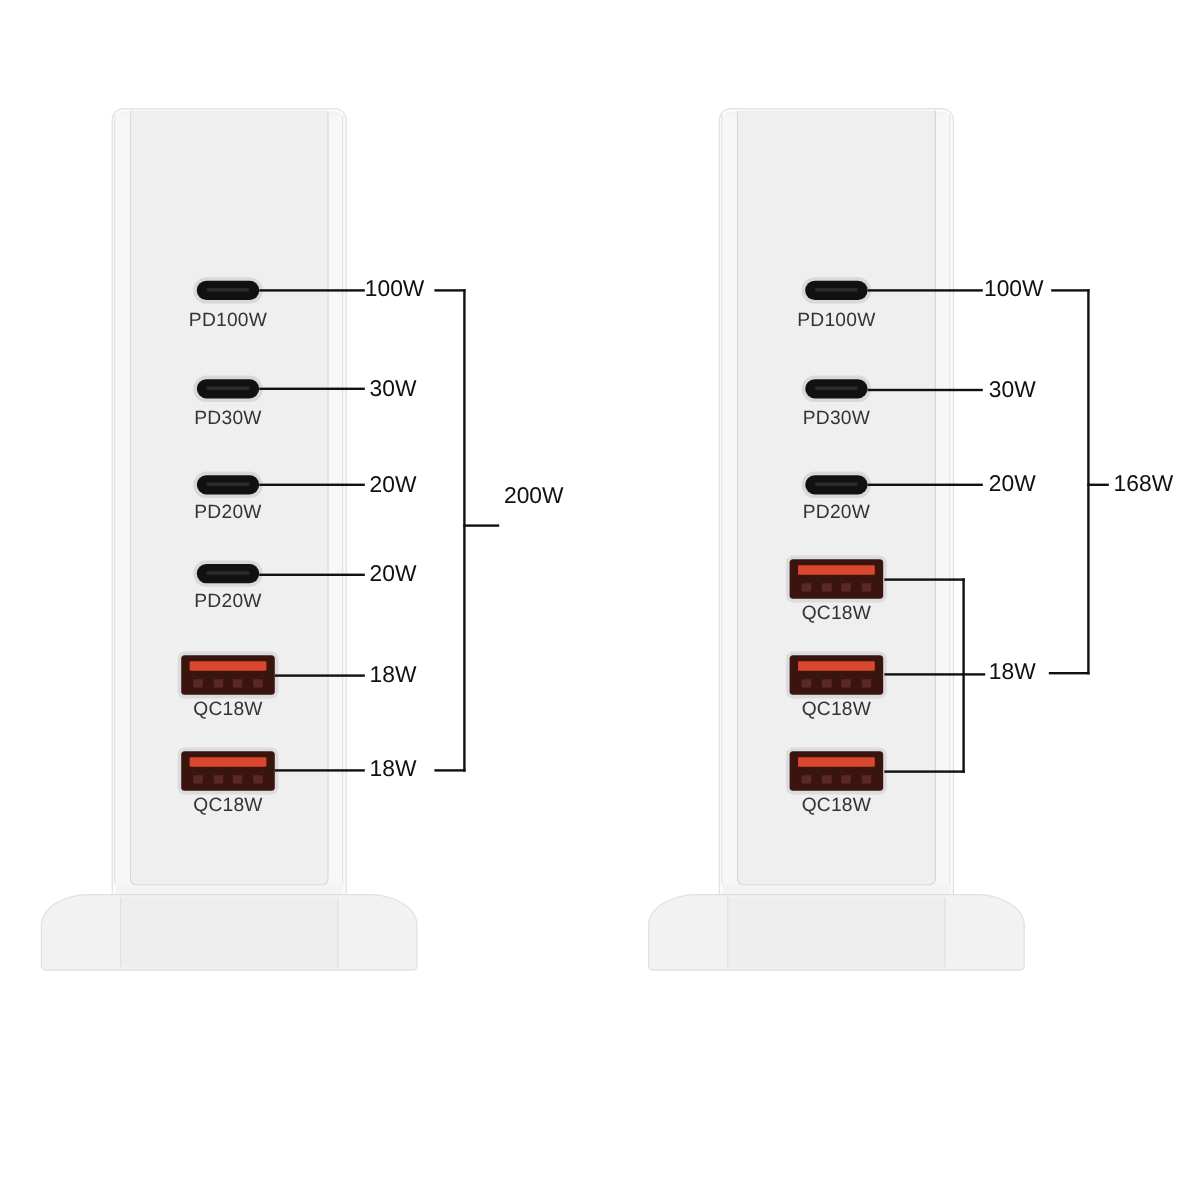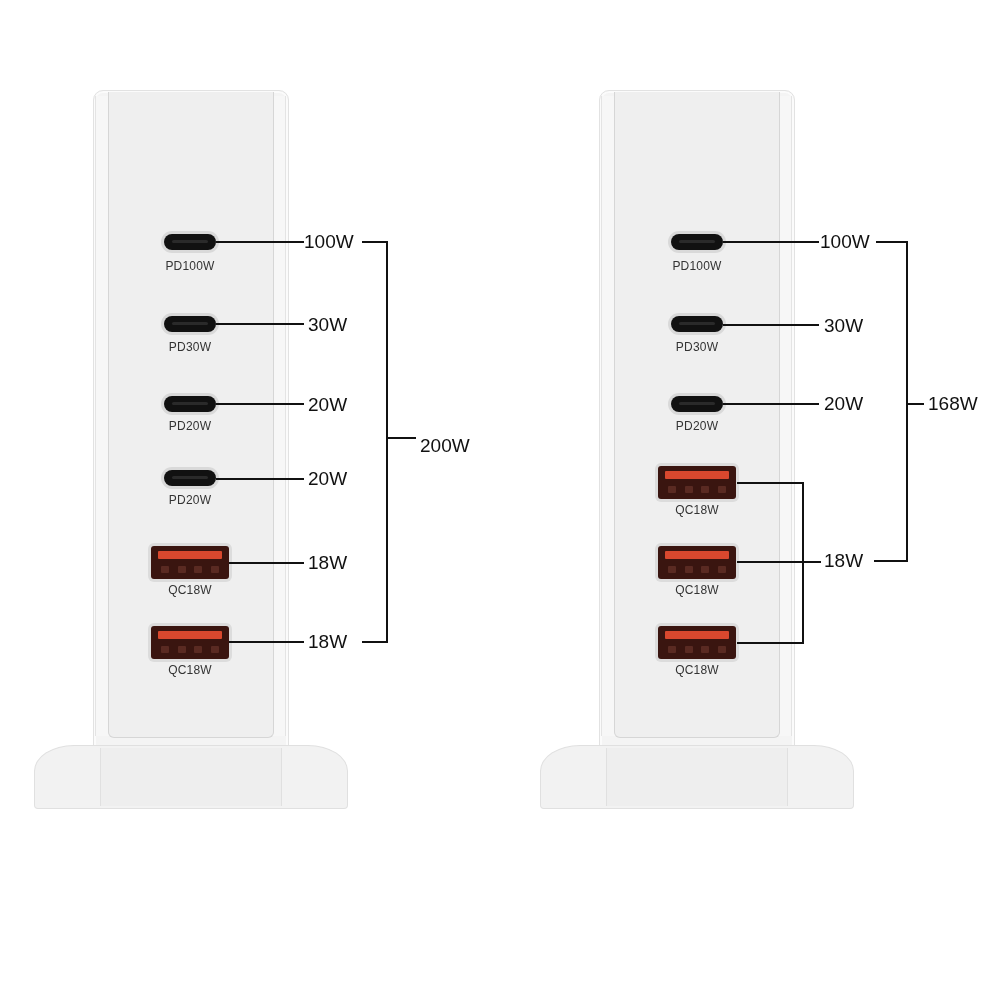--- a/index.html
+++ b/index.html
@@ -9,21 +9,21 @@
   .panel { position:absolute; background:#efefef; border:1px solid #d6d6d6; border-top:none; border-radius:0 0 6px 6px; }
   .edge-l, .edge-r { position:absolute; width:14px; background:#f7f7f7; border-left:1px solid #e4e4e4; border-right:1px solid #e4e4e4; }
   .base { position:absolute; background:#f2f2f2; border:1px solid #e0e0e0; border-radius:40px 40px 4px 4px / 26px 26px 4px 4px; }
   .base-mid { position:absolute; background:#eeeeee; border-left:1px solid #e0e0e0; border-right:1px solid #e0e0e0; }
   .usbc { position:absolute; width:52px; height:16px; background:#111; border-radius:8px; box-shadow:0 0 0 3px #d9d9d9; }
   .usbc::after { content:""; position:absolute; left:8px; right:8px; top:6px; height:3px; background:#2a2a2a; border-radius:2px; }
   .usba { position:absolute; width:78px; height:33px; background:#3a1510; border-radius:3px; box-shadow:0 0 0 3px #dcdcdc; }
   .usba .tongue { position:absolute; left:7px; right:7px; top:5px; height:8px; background:#d9482e; border-radius:1px; }
   .usba .pins { position:absolute; left:10px; right:10px; bottom:5px; height:8px; display:flex; justify-content:space-between; }
   .usba .pins span { width:8px; height:7px; background:#5a2a22; border-radius:1px; }
-  .plabel { position:absolute; font-size:12px; color:#333; width:90px; text-align:center; letter-spacing:0.2px; }
+  .plabel { position:absolute; font-size:16px; color:#333; width:90px; text-align:center; letter-spacing:0.2px; }
   .line { position:absolute; background:#111; }
   .watt { position:absolute; font-size:19px; color:#111; line-height:20px; }
 </style>
 </head>
 <body>
 
 <div class="tower">
   <div class="shell" style="left:93px;top:90px;width:194px;height:660px;"></div>
   <div class="edge-l" style="left:95px;top:96px;height:640px;"></div>
   <div class="edge-r" style="left:270px;top:96px;height:640px;"></div>
@@ -81,21 +81,21 @@
 
 <div class="line" style="left:229px;top:562px;width:75px;height:2px;"></div>
 <div class="watt" style="left:308px;top:553px;">18W</div>
 
 <div class="line" style="left:229px;top:641px;width:75px;height:2px;"></div>
 <div class="watt" style="left:308px;top:632px;">18W</div>
 <div class="line" style="left:362px;top:641px;width:26px;height:2px;"></div>
 
 <div class="line" style="left:386px;top:241px;width:2px;height:402px;"></div>
 <div class="line" style="left:386px;top:437px;width:30px;height:2px;"></div>
-<div class="watt" style="left:420px;top:436px;">200W</div>
+<div class="watt" style="left:420px;top:404px;">200W</div>
 
 <div class="tower">
   <div class="shell" style="left:599px;top:90px;width:194px;height:660px;"></div>
   <div class="edge-l" style="left:601px;top:96px;height:640px;"></div>
   <div class="edge-r" style="left:776px;top:96px;height:640px;"></div>
   <div class="panel" style="left:614px;top:92px;width:164px;height:645px;"></div>
   <div class="base" style="left:540px;top:745px;width:312px;height:62px;"></div>
   <div class="base-mid" style="left:606px;top:748px;width:180px;height:58px;"></div>
 
   <div class="usbc" style="left:671px;top:234px;"></div>

